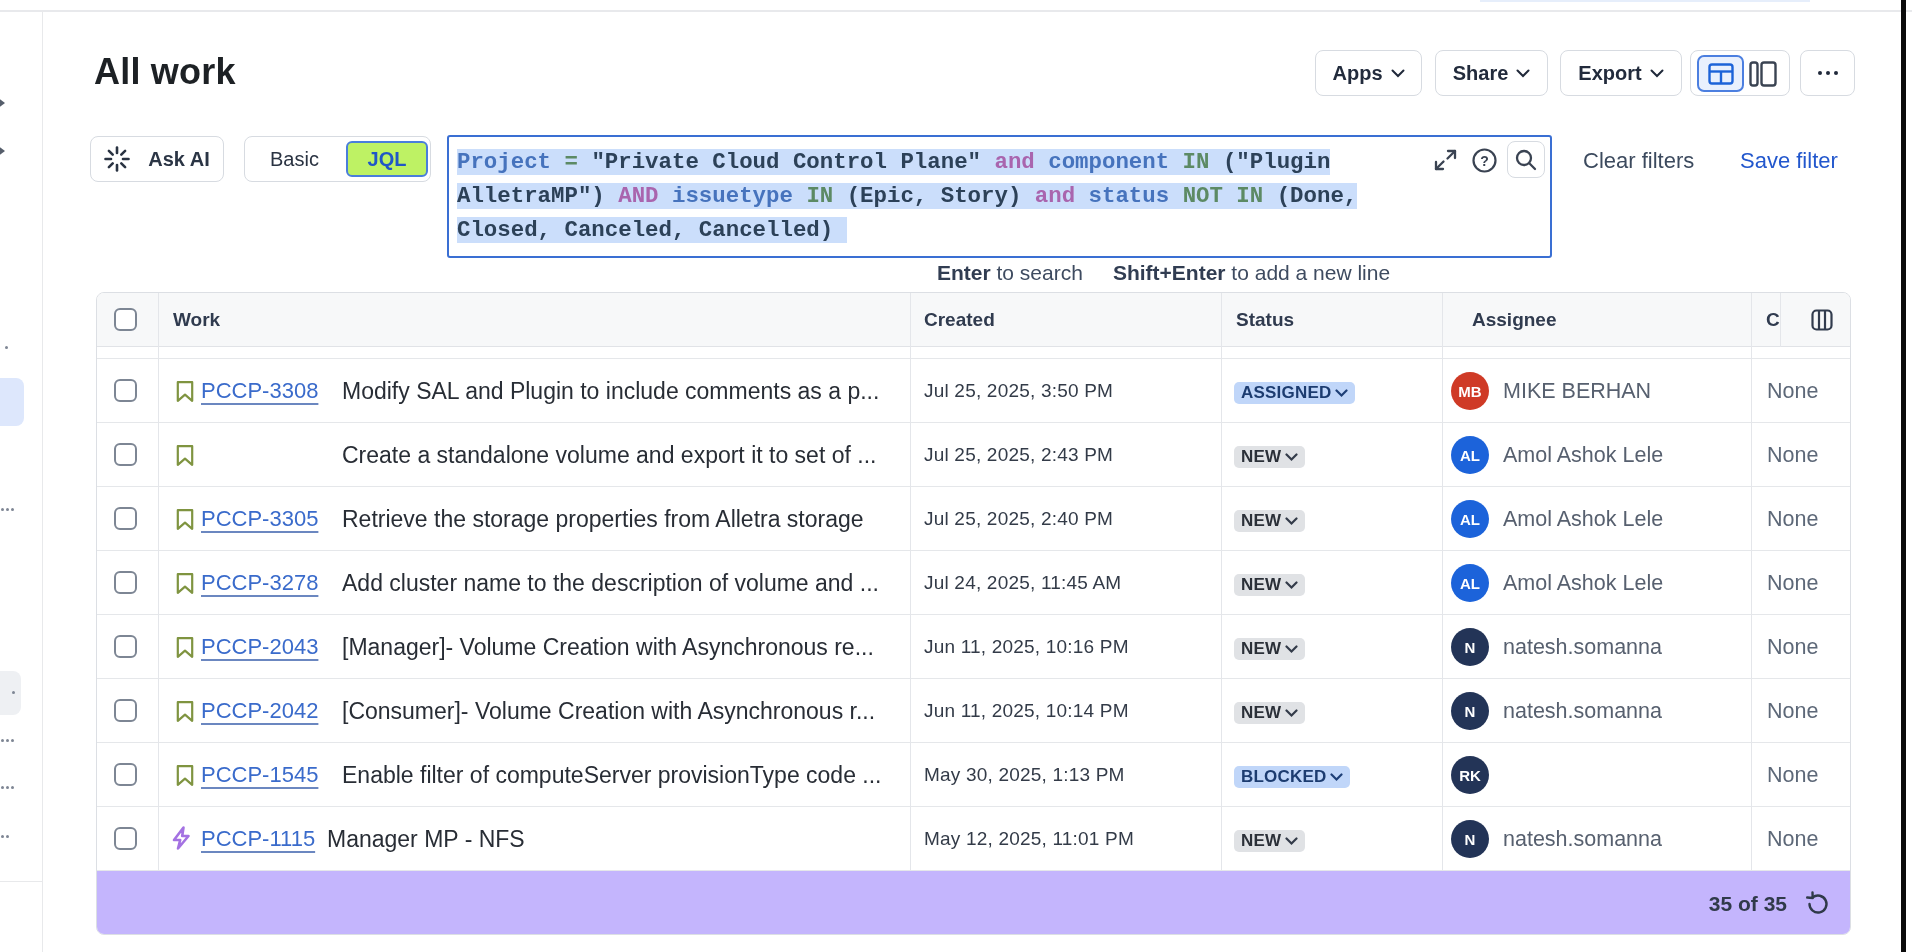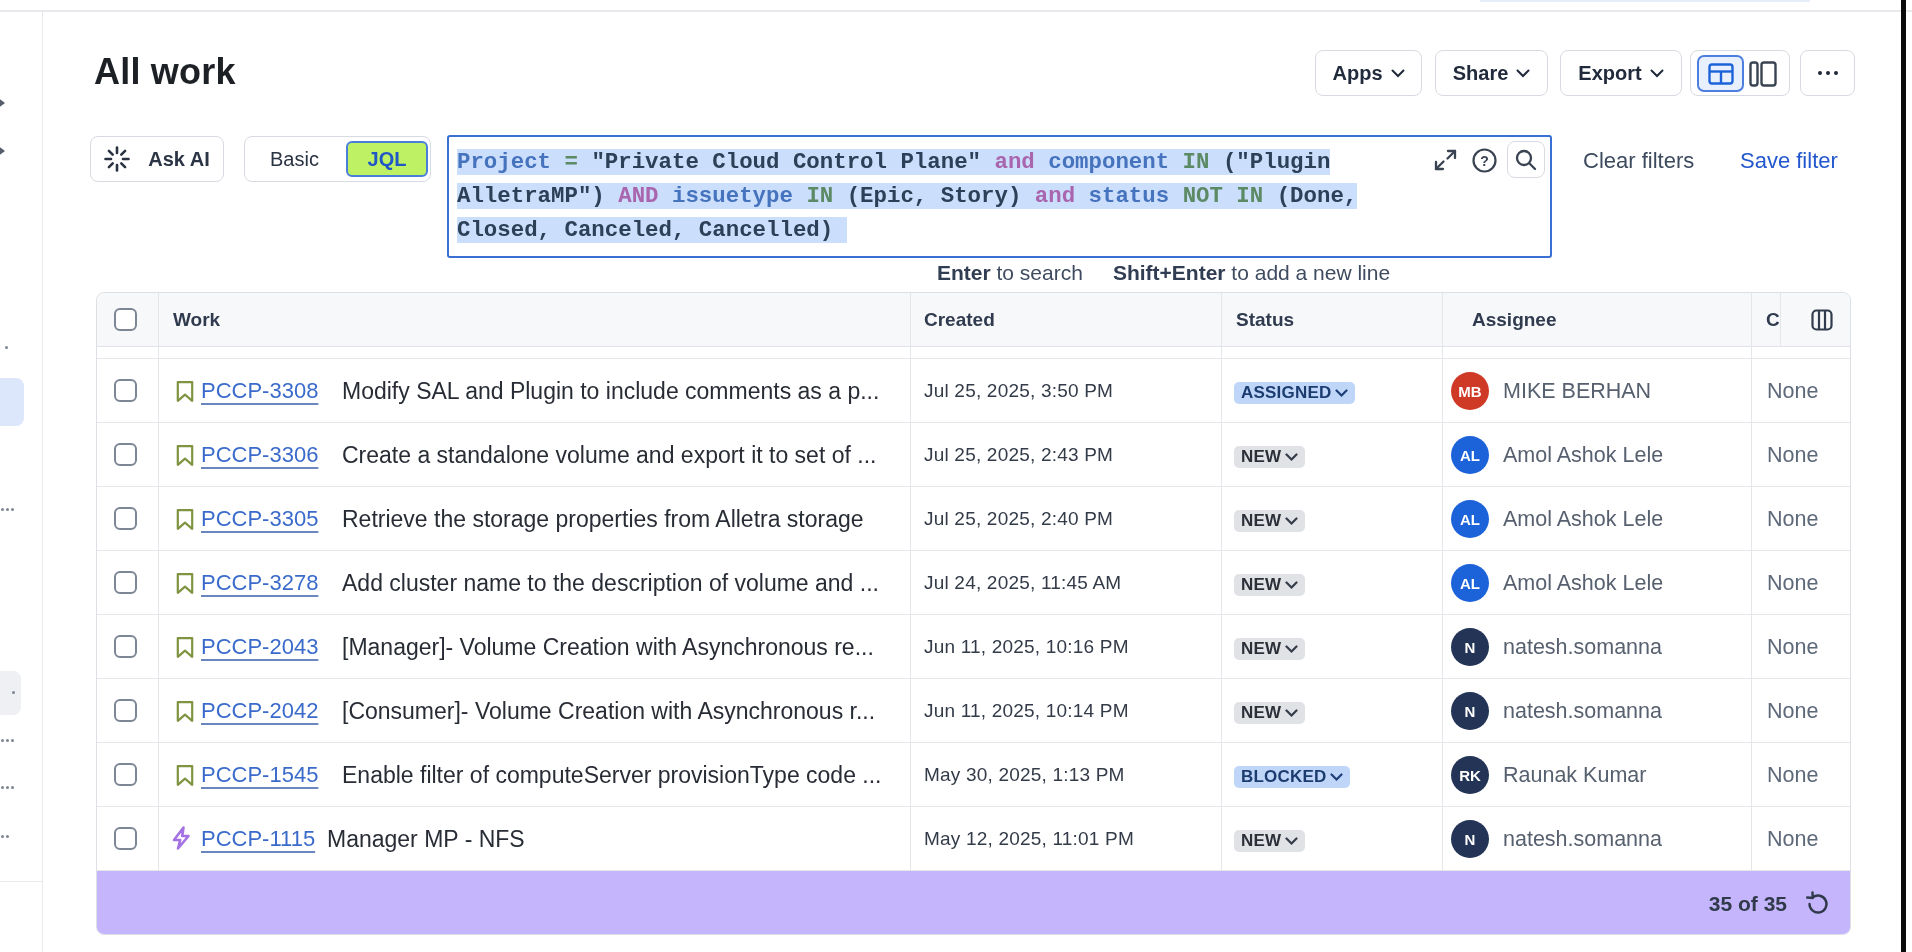--- a/index.html
+++ b/index.html
@@ -213,21 +213,20 @@
           </svg></span>
     <span class="av" style="background:#cf3a26;">MB</span>
     <span class="nm">MIKE BERHAN</span>
     <span class="none">None</span>
   </div>
       <div class="row" style="top:130px;">
     <div class="cb" style="top:20px;"></div>
     <div class="wicon"><svg width="20" height="23" viewBox="0 0 20 23">
             <path d="M2.8 2.2 h14.4 v18.6 l-7.2 -6.2 -7.2 6.2 z" fill="none" stroke="#7f9440" stroke-width="2.2" stroke-linejoin="round"></path>
           </svg></div>
-    <span class="lnk">PCCP-3306</span>
     <span class="ttl" style="left:245px;">Create a standalone volume and export it to set of ...</span>
     <span class="dt">Jul 25, 2025, 2:43 PM</span>
     <span class="chip gray">NEW <svg width="13" height="9" viewBox="0 0 13 9">
             <path d="M1.5 1.5 L6.5 6.5 L11.5 1.5" fill="none" stroke="#333b49" stroke-width="2.2" stroke-linecap="round"></path>
           </svg></span>
     <span class="av" style="background:#1c63da;">AL</span>
     <span class="nm">Amol Ashok Lele</span>
     <span class="none">None</span>
   </div>
       <div class="row" style="top:194px;">
@@ -295,21 +294,20 @@
     <div class="wicon"><svg width="20" height="23" viewBox="0 0 20 23">
             <path d="M2.8 2.2 h14.4 v18.6 l-7.2 -6.2 -7.2 6.2 z" fill="none" stroke="#7f9440" stroke-width="2.2" stroke-linejoin="round"></path>
           </svg></div>
     <span class="lnk">PCCP-1545</span>
     <span class="ttl" style="left:245px;">Enable filter of computeServer provisionType code ...</span>
     <span class="dt">May 30, 2025, 1:13 PM</span>
     <span class="chip blue">BLOCKED <svg width="13" height="9" viewBox="0 0 13 9">
             <path d="M1.5 1.5 L6.5 6.5 L11.5 1.5" fill="none" stroke="#1d3f77" stroke-width="2.2" stroke-linecap="round"></path>
           </svg></span>
     <span class="av" style="background:#233457;">RK</span>
-    <span class="nm">Raunak Kumar</span>
     <span class="none">None</span>
   </div>
       <div class="row" style="top:514px;">
     <div class="cb" style="top:20px;"></div>
     <div class="wicon"><svg width="22" height="26" viewBox="0 0 22 26" style="margin-top:-3px;margin-left:-5px">
             <path d="M13.5 2.5 L4 15 h6.2 l-2.2 8.5 L18.5 11 h-6.3 z" fill="none" stroke="#a472e2" stroke-width="2.6" stroke-linejoin="round" stroke-linecap="round"></path>
           </svg></div>
     <span class="lnk">PCCP-1115</span>
     <span class="ttl" style="left:230px;">Manager MP - NFS</span>
     <span class="dt">May 12, 2025, 11:01 PM</span>

